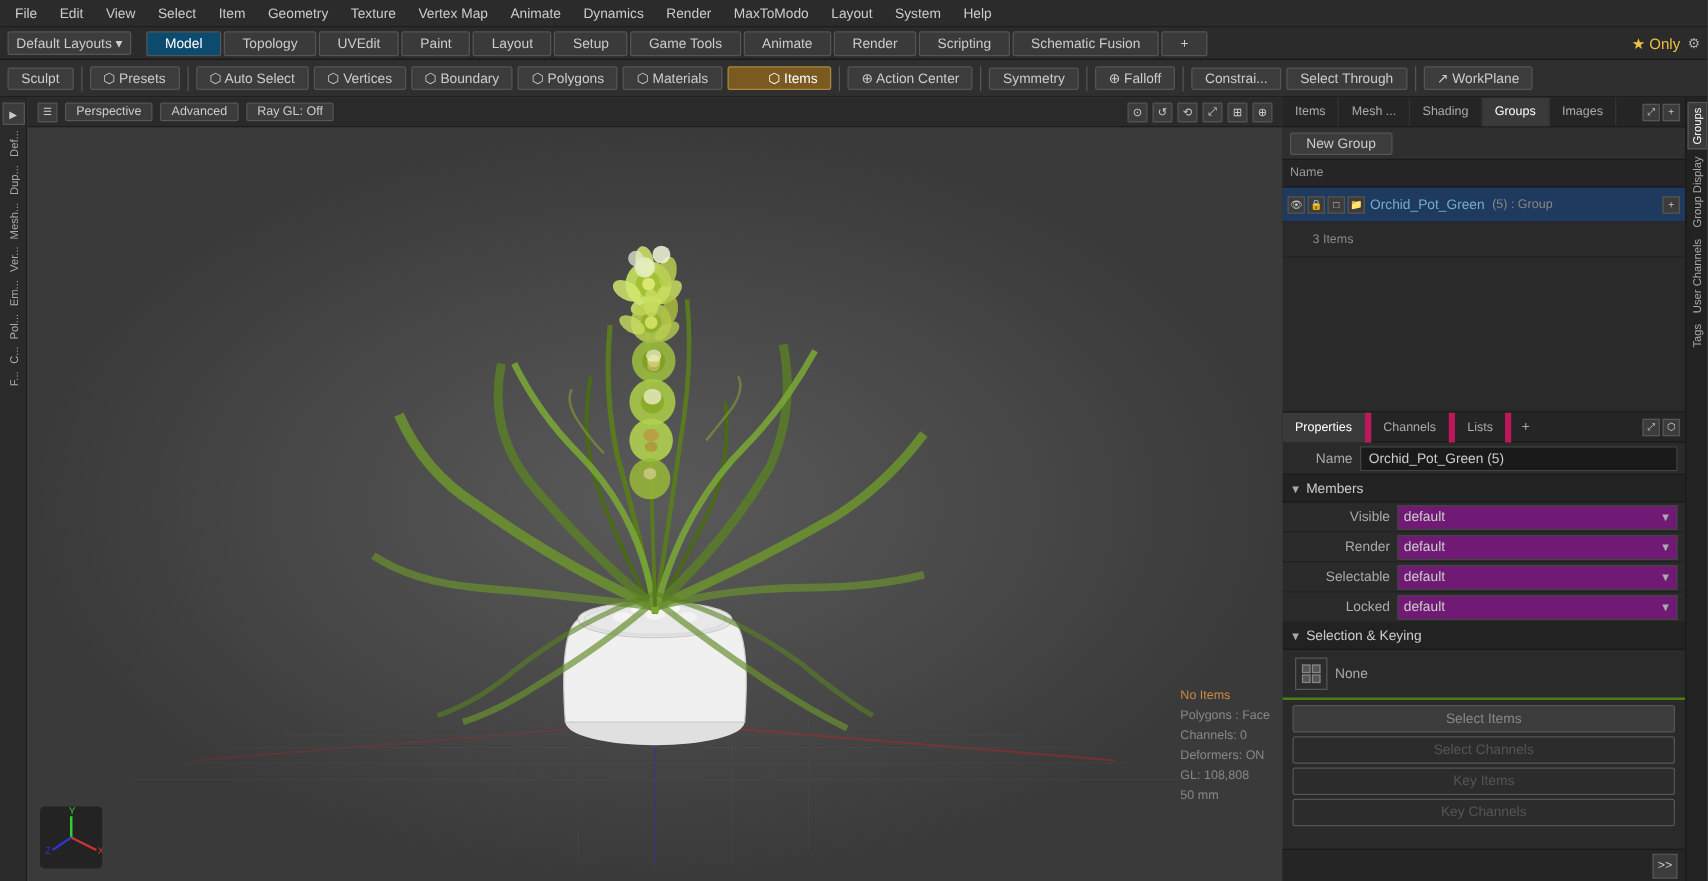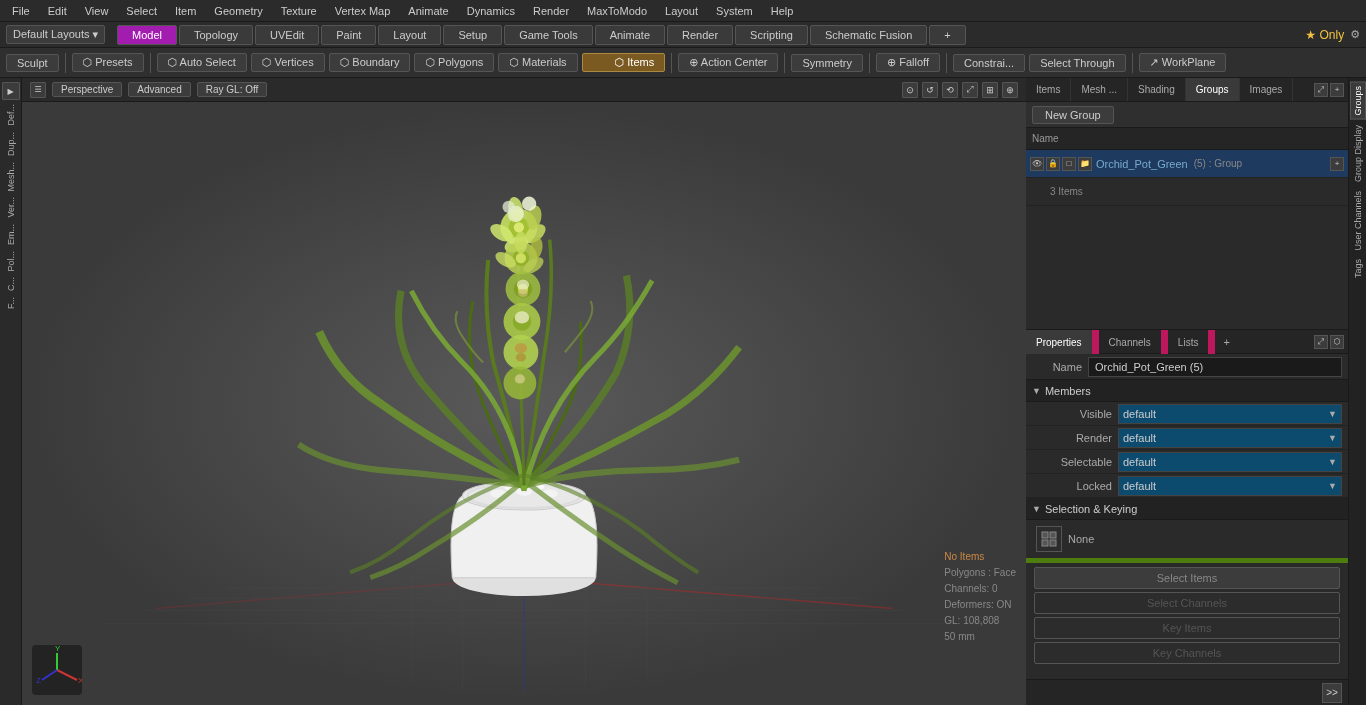--- a/index.html
+++ b/index.html
@@ -56,21 +56,21 @@
     .layout-tab {
       padding: 3px 14px;
       background: #3a3a3a;
       border: 1px solid #555;
       color: #ccc;
       font-size: 11px;
       cursor: pointer;
       border-radius: 2px;
     }
     .layout-tab.active {
-      background: #a21caf;
+      background: #0c4a6e;
       color: #fff;
     }
     .layout-right {
       display: flex;
       gap: 6px;
       margin-left: auto;
     }
     .star-only {
       color: #f0c040;
       font-size: 12px;
@@ -346,21 +346,21 @@
       align-items: stretch;
       border-bottom: 1px solid #1a1a1a;
     }
     .props-tab {
       padding: 12px 10px;
       display: flex;
       align-items: center;
       font-size: 10px;
       color: #aaa;
       cursor: pointer;
-      border-right: 7px solid #be185d;
+      border-right: 5px solid #be185d;
     }
     .props-tab.active {
       background: #3a3a3a;
       color: #fff;
     }
     .props-tab-icons {
       margin-left: auto;
       display: flex;
       align-items: center;
       gap: 2px;
@@ -430,21 +430,21 @@
     }
     .prop-label {
       font-size: 11px;
       color: #aaa;
       width: 70px;
       text-align: right;
       flex-shrink: 0;
     }
     .prop-dropdown {
       flex: 1;
-      background: #0c4a6e;
+      background: #701a75;
       border: 1px solid #444;
       color: #ccc;
       padding: 1px 4px;
       font-size: 11px;
       height: 20px;
       display: flex;
       align-items: center;
       justify-content: space-between;
       cursor: pointer;
     }
@@ -852,21 +852,21 @@
             <span>default</span>
             <span class="prop-arrow">▼</span>
           </div>
         </div>
 
         <div class="section-header">
           <span class="section-arrow">▼</span>
           <span class="section-title">Selection &amp; Keying</span>
         </div>
 
-        <div style="display:flex; align-items:center; padding: 6px 10px; gap:6px; border-bottom:5px solid #4d7c0f;">
+        <div style="display:flex; align-items:center; padding: 6px 10px; gap:6px; border-bottom:2px solid #4d7c0f;">
           <div style="width:26px; height:26px; background:#2c2c2c; border:1px solid #555; display:flex; align-items:center; justify-content:center; cursor:pointer;">
             <svg width="16" height="16" viewBox="0 0 16 16">
               <rect x="1" y="1" width="6" height="6" fill="#555" stroke="#888" stroke-width="1"></rect>
               <rect x="9" y="1" width="6" height="6" fill="#555" stroke="#888" stroke-width="1"></rect>
               <rect x="1" y="9" width="6" height="6" fill="#555" stroke="#888" stroke-width="1"></rect>
               <rect x="9" y="9" width="6" height="6" fill="#555" stroke="#888" stroke-width="1"></rect>
             </svg>
           </div>
           <span style="font-size:11px; color:#aaa;">None</span>
         </div>

